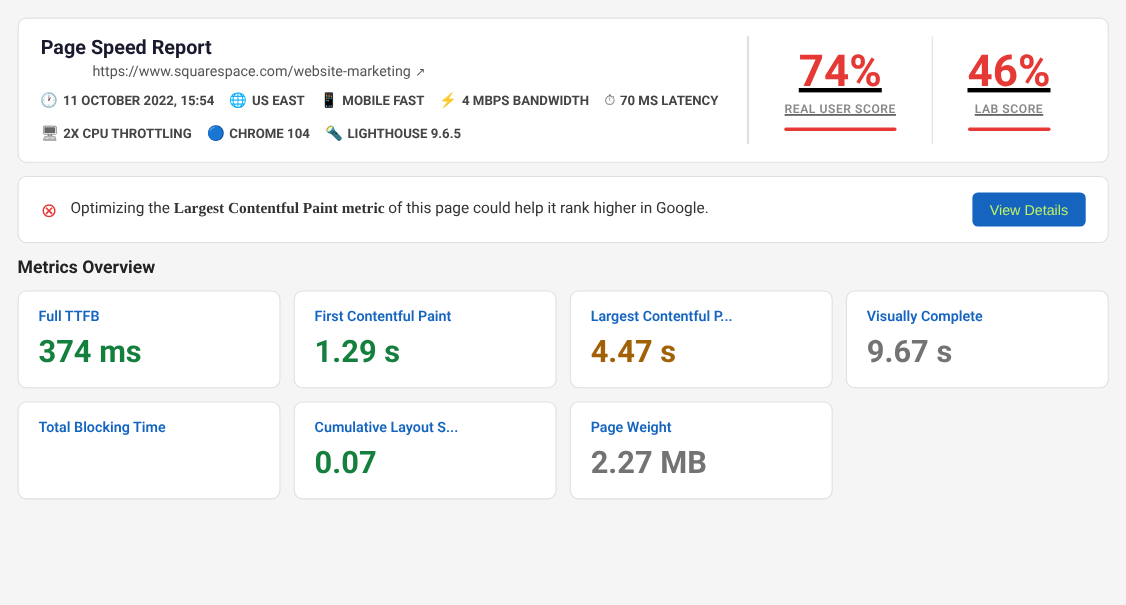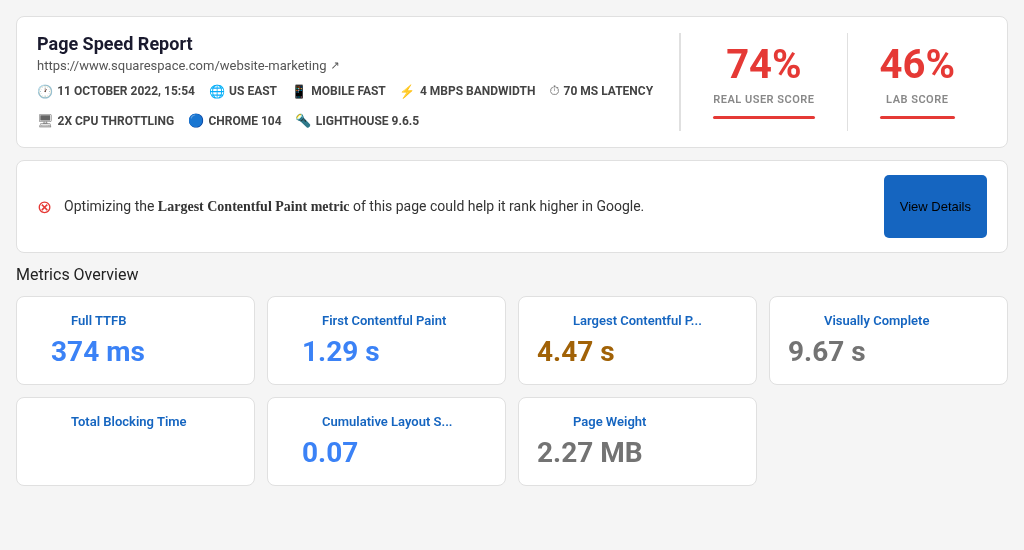--- a/index.html
+++ b/index.html
@@ -34,20 +34,21 @@
       margin-bottom: 4px;
     }
 
     .page-url {
       font-size: 13px;
       color: #555;
       display: flex;
       align-items: center;
       gap: 4px;
       margin-bottom: 10px;
+      margin-left: 47px;
     }
 
     .page-url .ext-link {
       font-size: 11px;
       color: #555;
     }
 
     .meta-row {
       display: flex;
       flex-wrap: wrap;
@@ -77,20 +78,21 @@
       gap: 0;
     }
 
     .score-box {
       display: flex;
       flex-direction: column;
       align-items: center;
       justify-content: center;
       padding: 12px 32px;
       border-left: 1px solid #e0e0e0;
+      text-decoration: underline;
     }
 
     .score-value {
       font-size: 40px;
       font-weight: 700;
       line-height: 1;
       margin-bottom: 8px;
     }
 
     .score-value.red { color: #e53935; }
@@ -136,33 +138,33 @@
     }
 
     .alert-icon {
       font-size: 18px;
       color: #e53935;
       flex-shrink: 0;
     }
 
     .view-details-btn {
       background: #1565c0;
-      color: #000000;
+      color: #bef264;
       border: none;
       border-radius: 5px;
-      padding: 24px 16px;
+      padding: 8px 16px;
       font-size: 13px;
       font-weight: 500;
       cursor: pointer;
       white-space: nowrap;
     }
 
     .section-title {
       font-size: 16px;
-      font-weight: 400;
+      font-weight: 700;
       color: #222;
       margin-bottom: 12px;
     }
 
     .metrics-grid {
       display: grid;
       grid-template-columns: repeat(4, 1fr);
       gap: 12px;
     }
 
@@ -174,30 +176,29 @@
     }
 
     .metric-name {
       font-size: 13px;
       font-weight: 600;
       color: #1565c0;
       margin-bottom: 10px;
       white-space: nowrap;
       overflow: hidden;
       text-overflow: ellipsis;
-      margin-left: 36px;
     }
 
     .metric-value {
       font-size: 28px;
       font-weight: 700;
       line-height: 1;
     }
 
-    .metric-value.green { color: #3b82f6; margin-left: 16px; }
+    .metric-value.green { color: #15803d; }
     .metric-value.red { color: #a16207; }
     .metric-value.orange { color: #737373; }
   </style>
 </head>
 <body>
 
 <div class="top-card">
   <div class="top-card-left">
     <div class="page-title">Page Speed Report</div>
     <div class="page-url">

